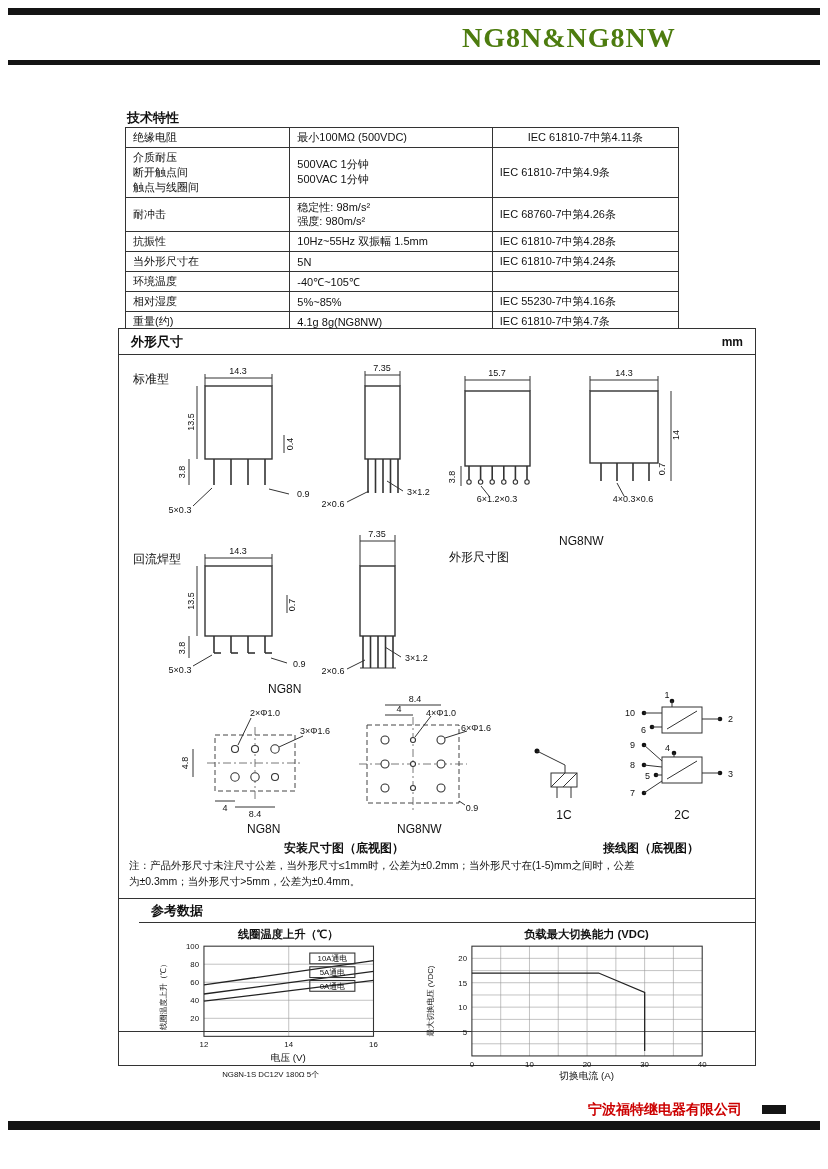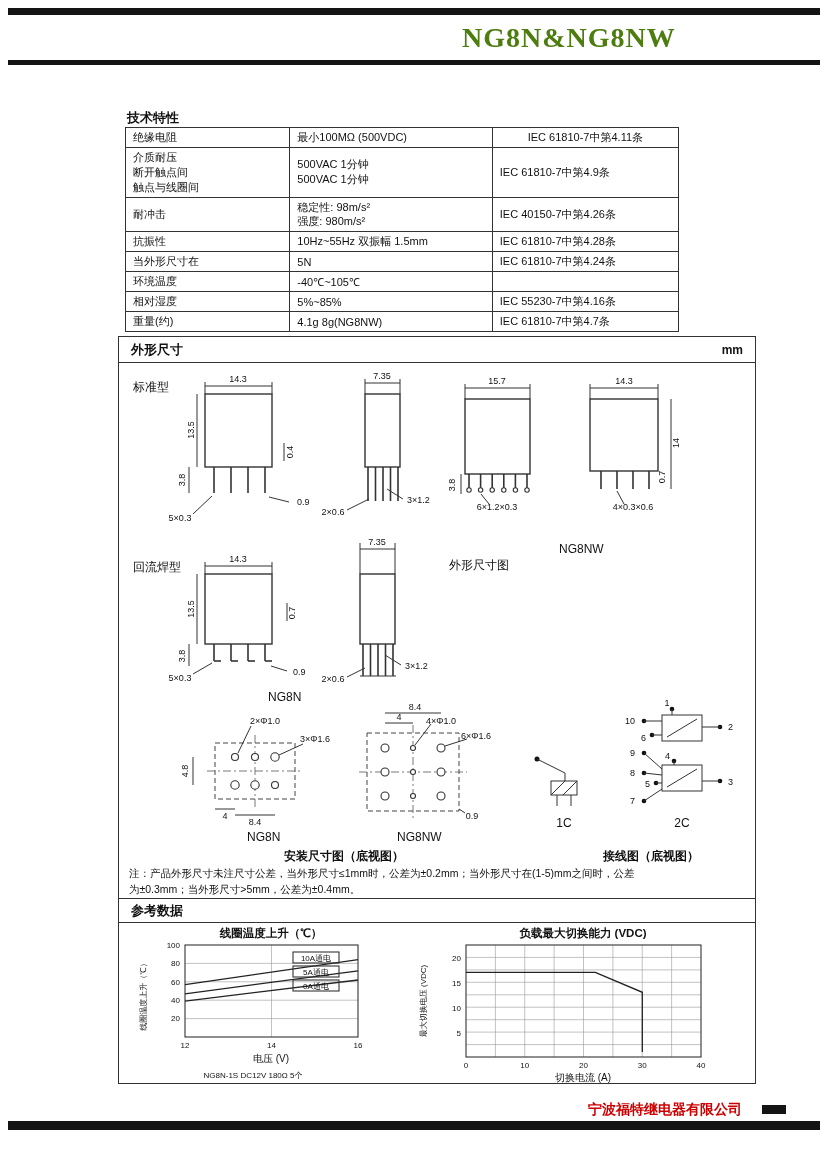--- a/index.html
+++ b/index.html
@@ -12,22 +12,22 @@
   .sec-heading { font-weight:bold; font-size:13px; color:#111; }
   .tech-heading { position:absolute; left:127px; top:109px; }
   table.spec { position:absolute; left:125px; top:127px; width:554px; border-collapse:collapse;
                font-size:11px; }
   table.spec td { border:1px solid #333; padding:2px 7px; vertical-align:middle; }
   table.spec td.pre { white-space:pre-line; line-height:1.35; }
   .col-name  { width:190px; }
   .col-value { width:227px; }
   .col-std   { width:213px;text-align:center; }
   .box { position:absolute; left:118px; border:1.5px solid #333; background:#fff; }
-  .box-outline { top:336px; width:638px; height:738px; }
-  .box-ref     { top:898px; width:638px; height:186px; }
+  .box-outline { top:328px; width:638px; height:738px; }
+  .box-ref     { top:898px; width:638px; height:134px;padding-left:20px; }
   .box-header { height:26px; border-bottom:1px solid #333; display:flex; align-items:center;
                 justify-content:space-between; padding:0 12px; }
   .unit { font-weight:bold; font-size:12px; }
   .note { padding:3px 10px; font-size:10.5px; line-height:1.5; white-space:pre-line; }
   svg { display:block; }
   svg text { font-family:"Liberation Sans", sans-serif; font-size:9px; fill:#111; }
   svg text.lbl { font-size:12px; }
   svg text.cap { font-size:12px; font-weight:bold; }
   svg text.ttl { font-size:11.5px; font-weight:bold; }
   svg text.tick { font-size:8px; }
@@ -70,21 +70,21 @@
 断开触点间
 触点与线圈间</td>
       <td class="pre">500VAC  1分钟
 500VAC  1分钟</td>
       <td>IEC 61810-7中第4.9条</td>
     </tr>
     <tr>
       <td>耐冲击</td>
       <td class="pre">稳定性:  98m/s²
 强度:  980m/s²</td>
-      <td>IEC 40150-7中第4.26条</td>
+      <td>IEC 68760-7中第4.26条</td>
     </tr>
     <tr>
       <td>抗振性</td>
       <td>10Hz~55Hz  双振幅  1.5mm</td>
       <td>IEC 61810-7中第4.28条</td>
     </tr>
     <tr>
       <td>当外形尺寸在</td>
       <td>5N</td>
       <td>IEC 61810-7中第4.24条</td>

